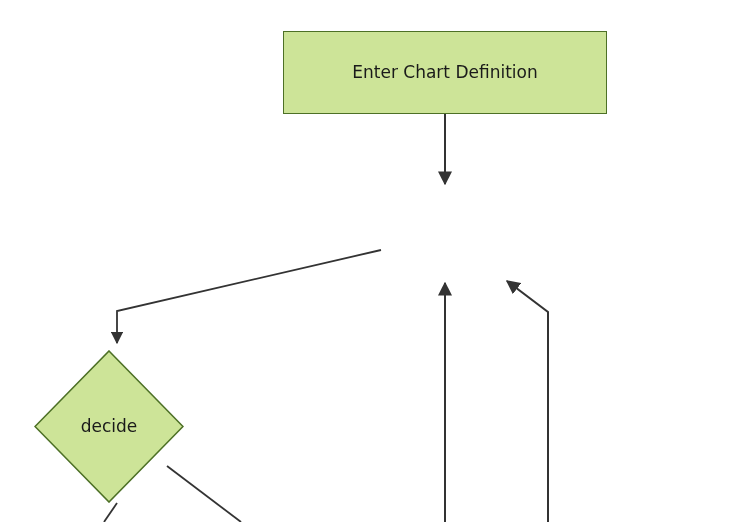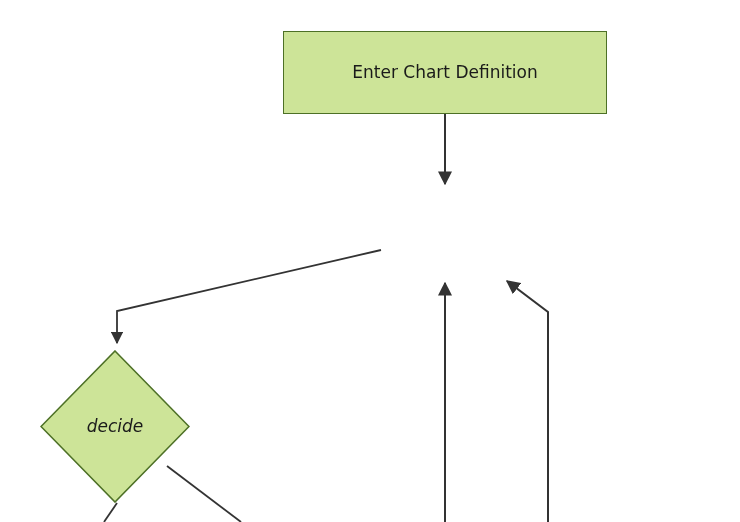--- a/index.html
+++ b/index.html
@@ -57,27 +57,26 @@
     left: 381px;
     top: 191px;
     width: 128px;
     height: 85px;
     background: #cde498;
     border: 1.4px solid #6f9442;
     border-radius: 9px;
   }
   
   #node-decide {
-    left: 40px;
+    left: 34px;
     top: 350px;
     width: 150px;
     height: 153px;
     background: transparent;
     border: none;
-    font-style: italic;
   }
   #node-decide .diamond-shape {
     position: absolute;
     left: 0;
     top: 0;
     width: 150px;
     height: 153px;
   }
   #node-decide .node-label {
     position: relative;

